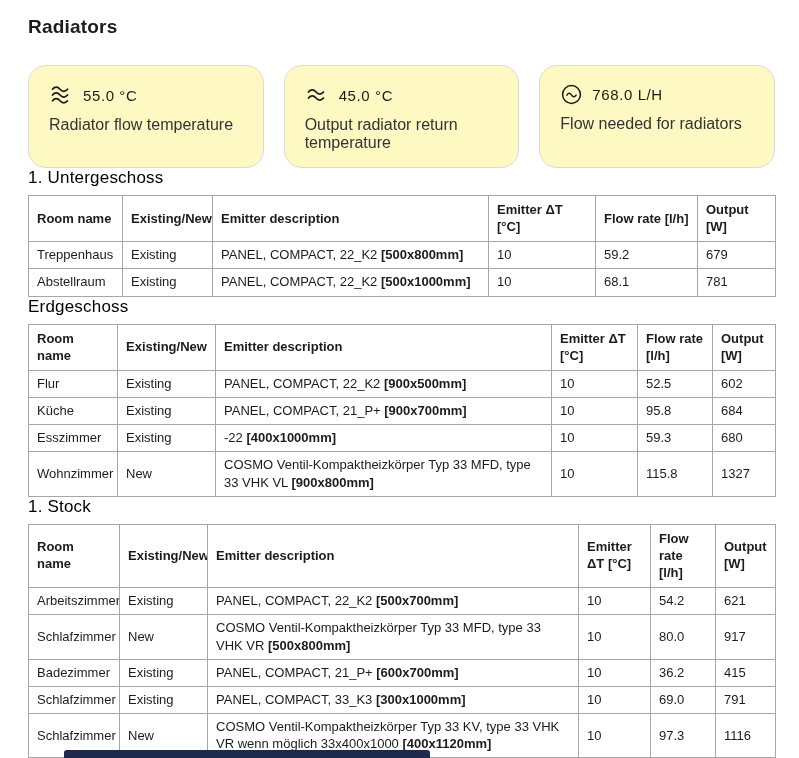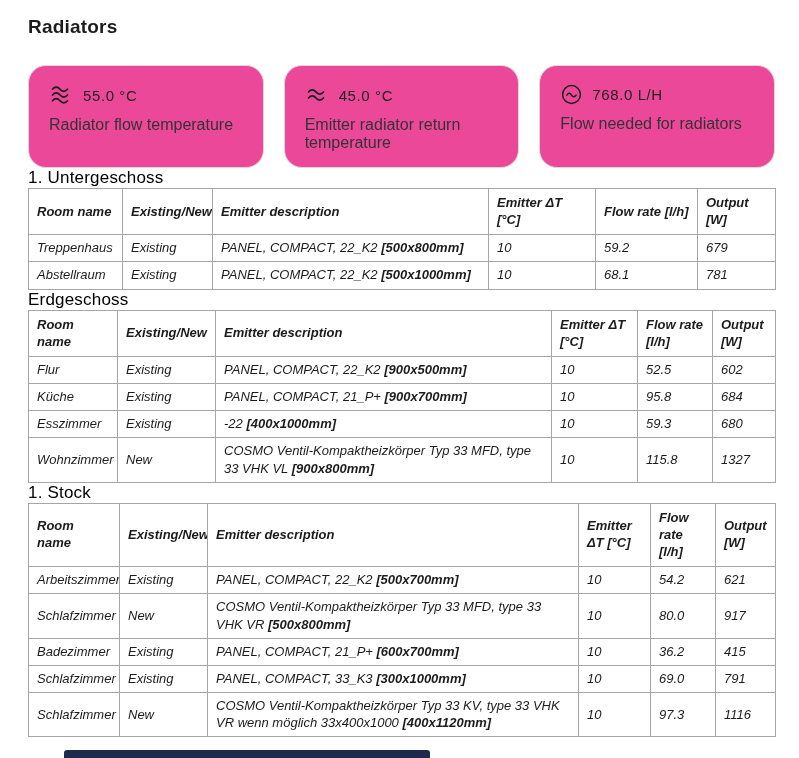--- a/index.html
+++ b/index.html
@@ -3,34 +3,34 @@
 <meta charset="utf-8">
 <style>
   * { margin:0; padding:0; box-sizing:border-box; }
   html,body { width:799px; height:758px; background:#ffffff; overflow:hidden; }
   body { font-family:"Liberation Sans", sans-serif; color:#1c1c1c; position:relative; }
   .page { padding:14px 24px 0 28px; }
 
   h1.page-title { font-size:19px; font-weight:700; letter-spacing:0.2px; margin-top:2px; }
 
   .cards { display:flex; gap:20px; margin-top:27px; }
-  .card { flex:1 1 0; border:1px solid #d9d9d9; border-radius:18px; padding:17px 20px 15px 20px; background:#ec4899; min-height:76px; }
+  .card { flex:1 1 0; border:1px solid #d9d9d9; border-radius:18px; padding:17px 20px 15px 20px; background:#fef9c3; min-height:76px; }
   .card-top { display:flex; align-items:center; gap:9px; }
   .card-top svg { display:block; }
   .card-value { font-size:15px; font-weight:500; letter-spacing:0.6px; color:#1c1c1c; }
   .card-label { margin-top:9px; font-size:16px; color:#333333; }
 
   section.floor { margin-top:0; }
   h2.section-title { font-size:17px; font-weight:400; color:#000000; letter-spacing:0.2px; }
   .sec-1 { margin-top:24px; }
   .sec-2 { margin-top:21px; }
   .sec-3 { margin-top:20px; }
 
-  table { border-collapse:collapse; table-layout:fixed; width:747px; 
-          border:1.5px solid #7e7e7e;font-style:italic; }
+  table { border-collapse:collapse; table-layout:fixed; width:747px; margin-top:7px;
+          border:1.5px solid #7e7e7e; }
   th, td { border:1px solid #a6a6a6; font-size:13px; padding:4px 8px 5px 8px; text-align:left;
            vertical-align:middle; line-height:1.32; overflow:hidden; }
   th { font-weight:700; padding-top:5px; padding-bottom:6px; }
   td b { font-weight:700; }
 
   .bottom-bar { position:absolute; left:64px; bottom:0; width:366px; height:8px;
                 background:#1d2a4d; border-radius:3px 3px 0 0; }
 </style>
 </head>
 <body>
@@ -58,21 +58,21 @@
     <div class="card">
       <div class="card-top">
         <span>
           <svg width="25" height="24" viewBox="0 0 24 24" fill="none" stroke="#1a1a1a" stroke-width="1.7" stroke-linecap="round">
             <path d="M3 9 c2.3-2.8 5.2-2.8 7.5 0 c2.3 2.8 5.2 2.8 7.5 0"></path>
             <path d="M3 15 c2.3-2.8 5.2-2.8 7.5 0 c2.3 2.8 5.2 2.8 7.5 0"></path>
           </svg>
         </span>
         <span class="card-value">45.0 °C</span>
       </div>
-      <div class="card-label">Emitter radiator return temperature</div>
+      <div class="card-label">Output radiator return temperature</div>
     </div>
 
     <div class="card">
       <div class="card-top">
         <span>
           <svg width="23" height="23" viewBox="0 0 24 24" fill="none" stroke="#1a1a1a" stroke-width="1.6" stroke-linecap="round">
             <circle cx="12" cy="12" r="9.3"></circle>
             <path d="M7.2 12.6 c1.6-2.4 3.2-2.4 4.8 0 c1.6 2.4 3.2 2.4 4.8 0"></path>
           </svg>
         </span>

